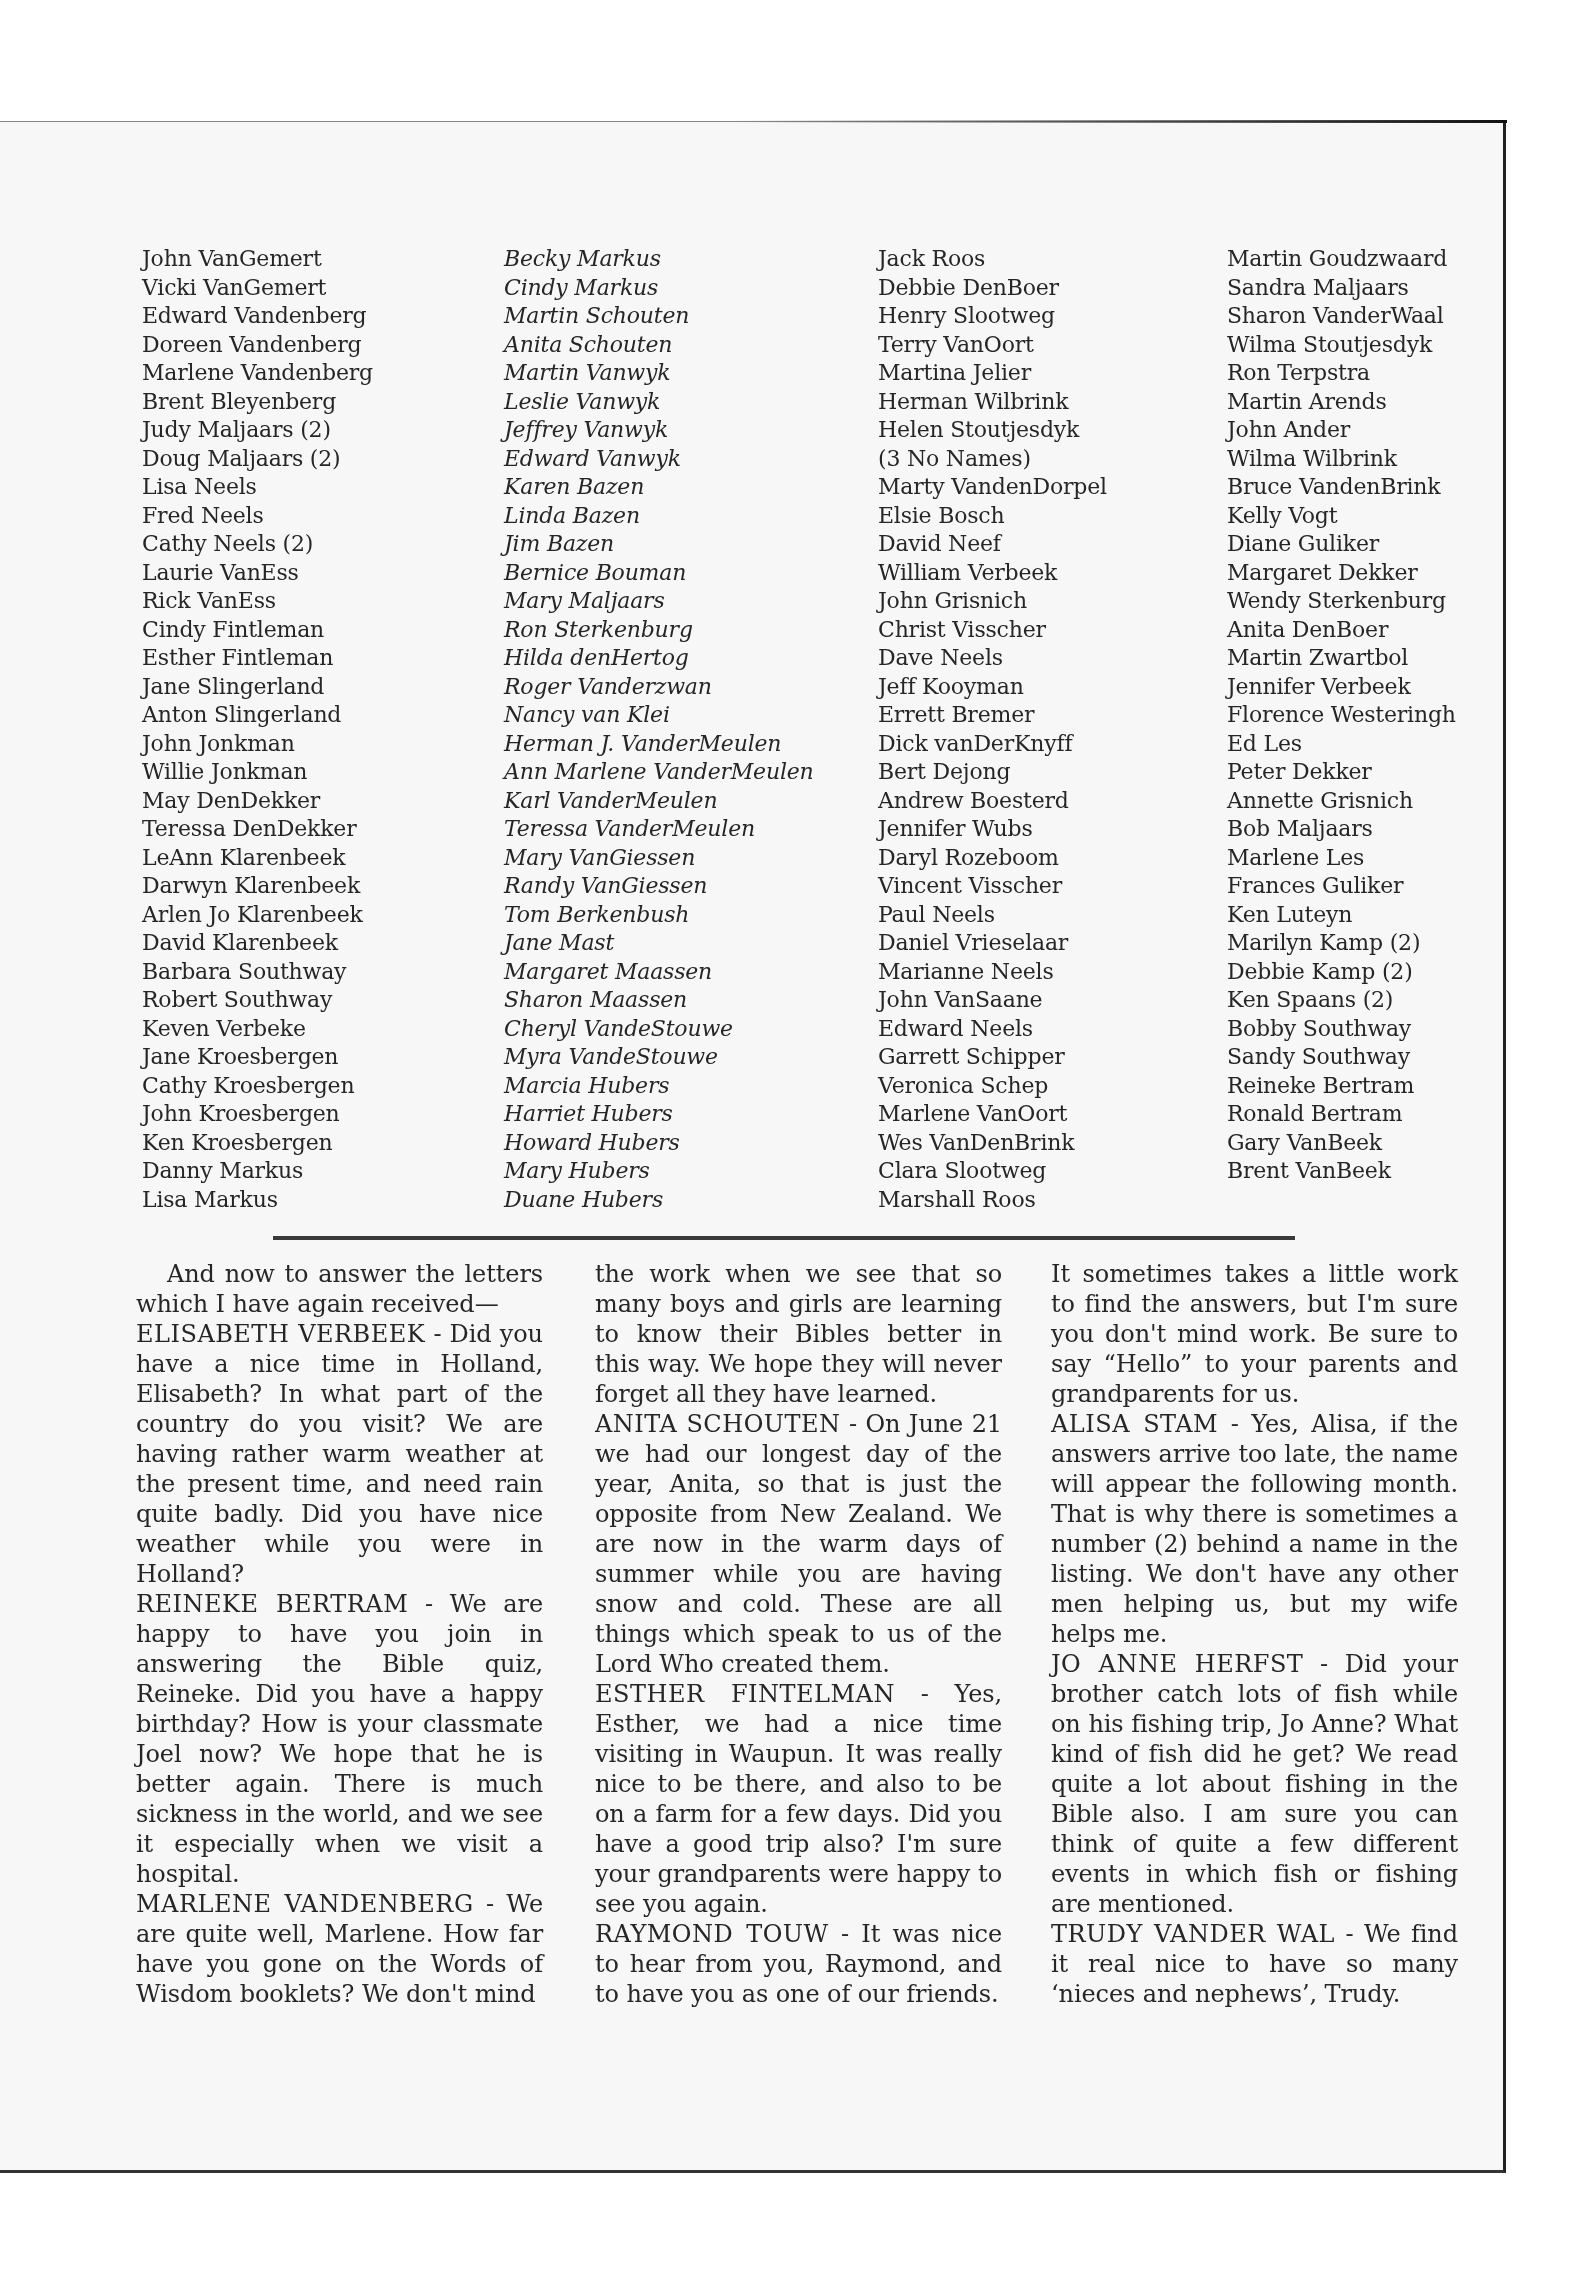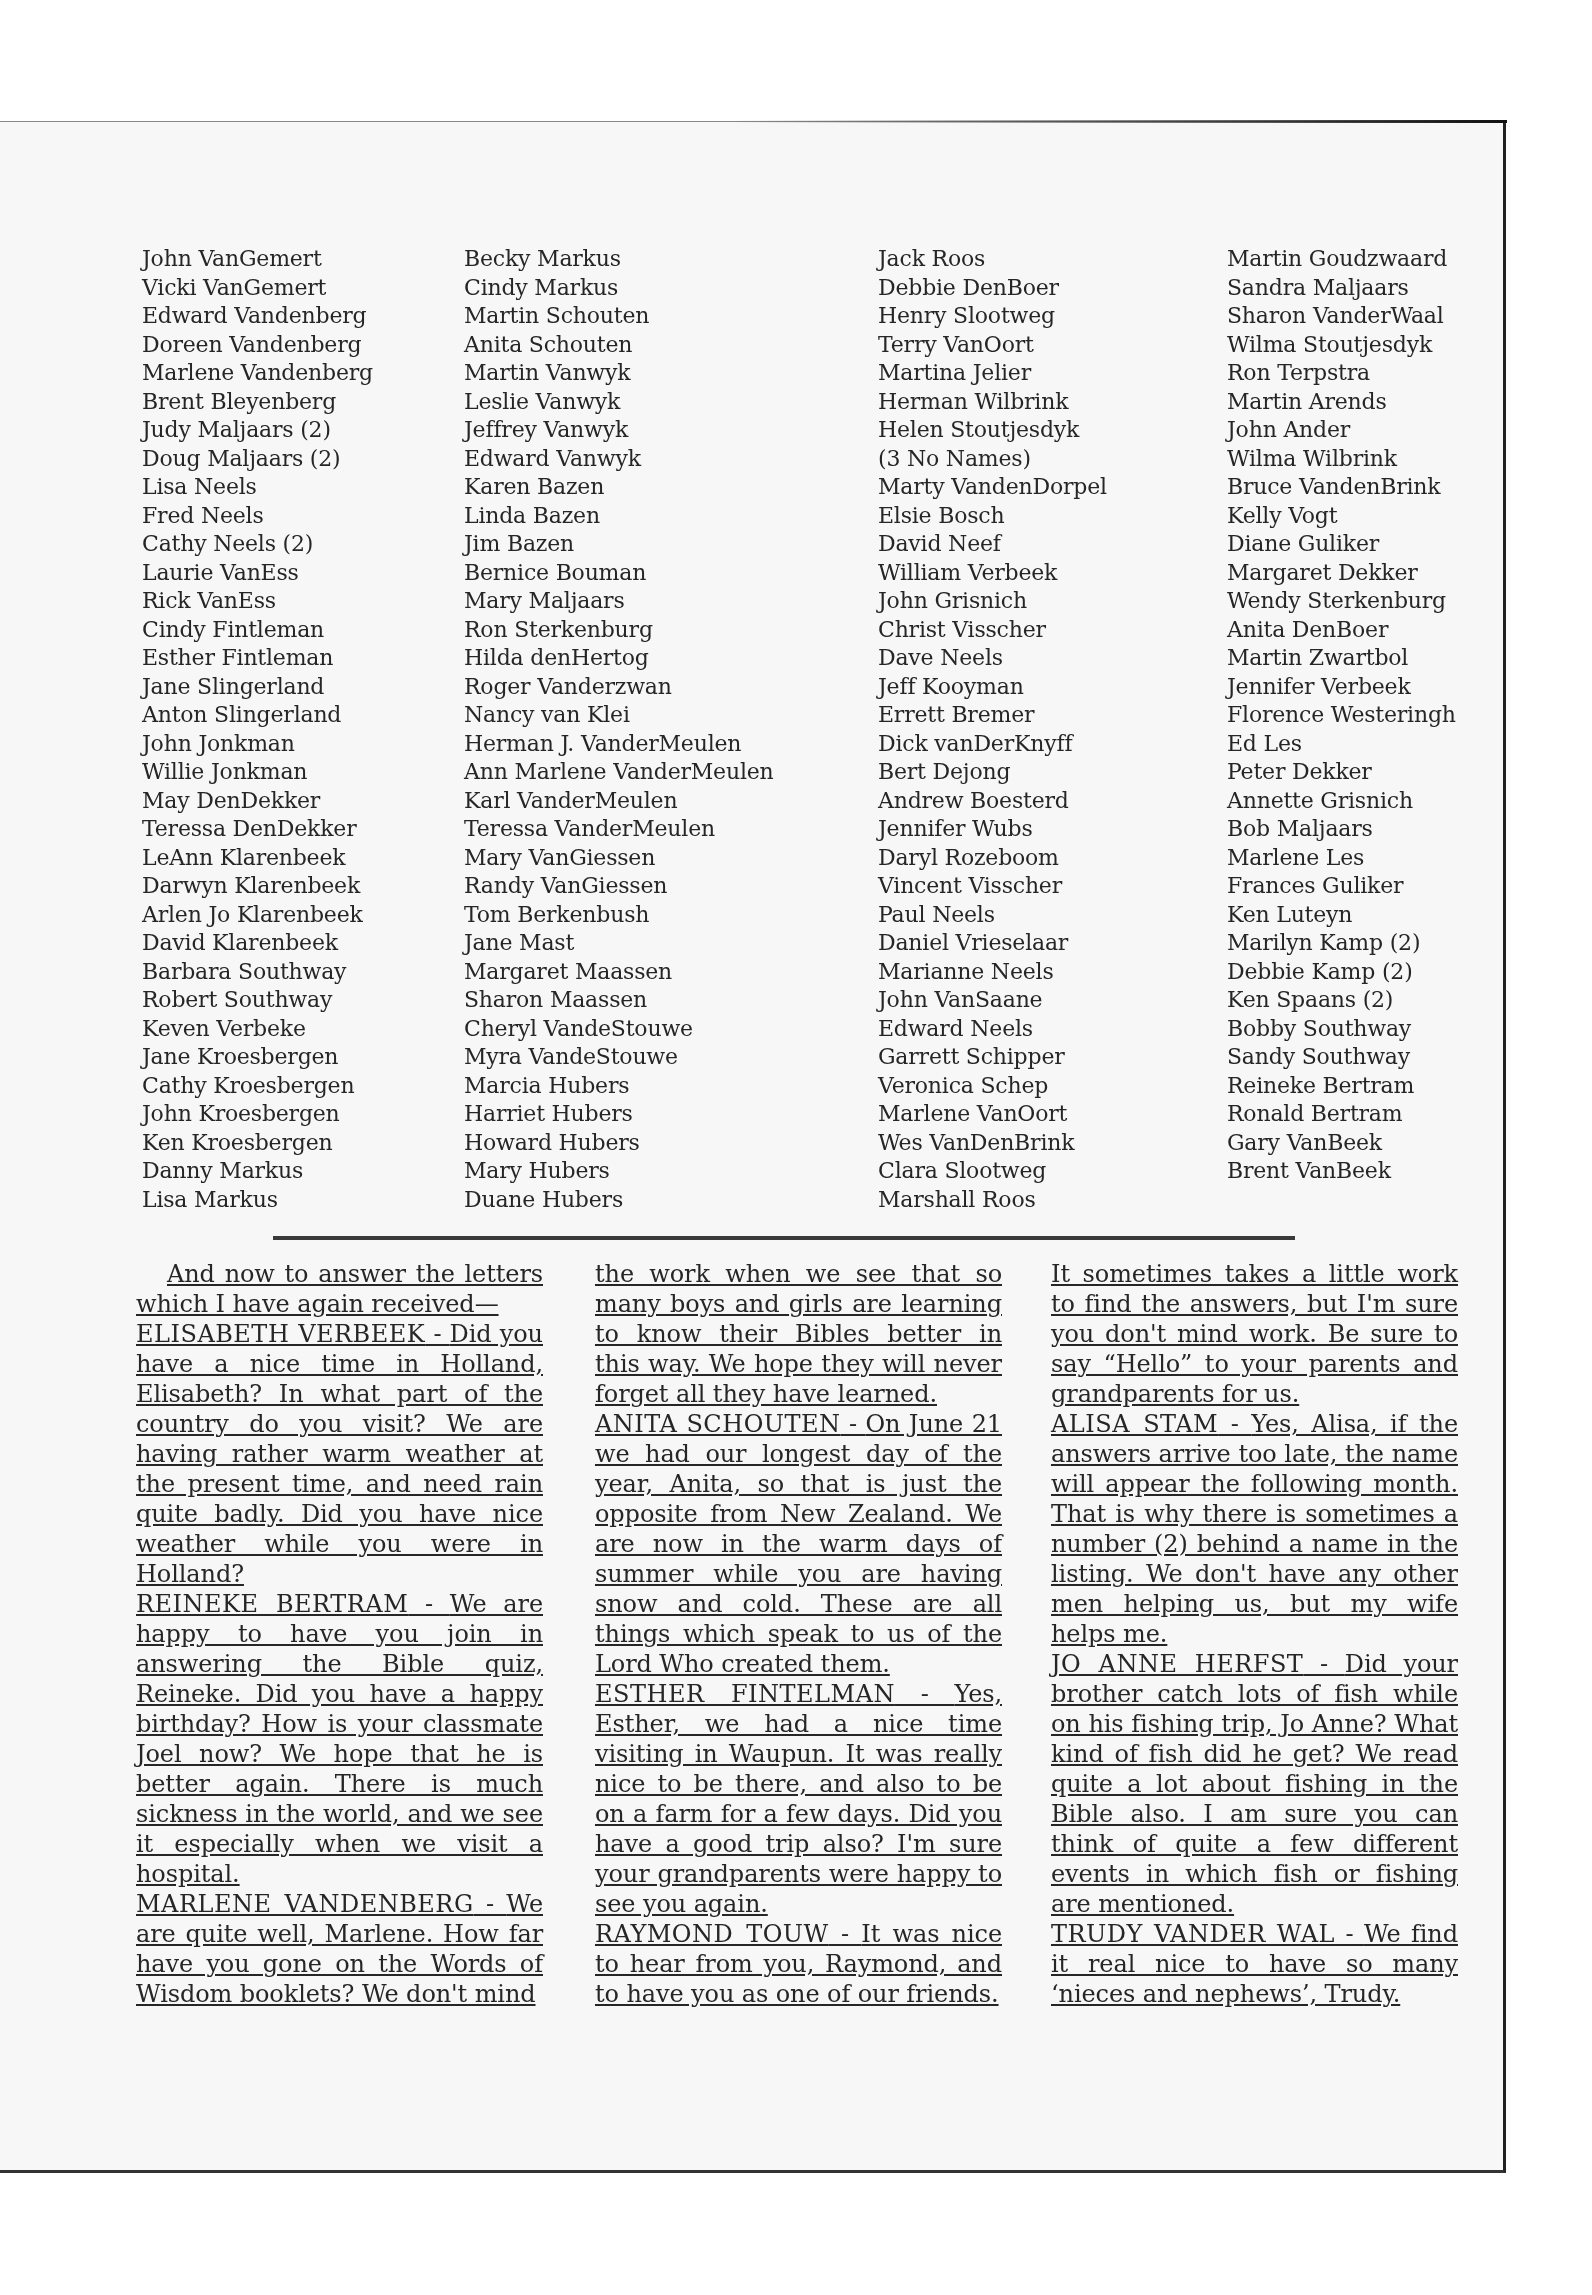--- a/index.html
+++ b/index.html
@@ -16,33 +16,33 @@
   .page::before { 
     content: ""; position: absolute; right: -3.5px; top: -1.7px; width: 777px; height: 2.6px;
     background: linear-gradient(to right, rgba(0,0,0,0), #111);
   }
   .names { position: absolute; top: 123px; left: 0; width: 100%; }
   .name-col { position: absolute; top: 0; margin: 0; padding: 0; list-style: none; }
   .name-col li {
     font-size: 22px; line-height: 28.5px; height: 28.5px; white-space: nowrap;
     letter-spacing: -0.2px; color: #262626;
   }
-  .col1 { left: 142px; } .col2 { left: 464px; } .col3 { left: 878px; } .col4 { left: 1227px; }
+  .col1 { left: 142px; } .col2 { left: 504px; font-style: italic; } .col3 { left: 878px; } .col4 { left: 1227px; }
 
   .divider {
     position: absolute; left: 273px; top: 1114px; width: 1022px; height: 3.5px;
     background: #3a3a3a;
   }
   .letters { position: absolute; top: 1137px; left: 0; width: 100%; }
   .text-col {
     position: absolute; top: 0; width: 407px;
     font-size: 24px; line-height: 30px; text-align: justify;
     color: #262626; letter-spacing: -0.1px;
   }
-  .text-col p { margin: 0; text-decoration: underline; }
+  .text-col p { margin: 0; }
   .text-col .indent { text-indent: 31px; }
   .tcol1 { left: 136px; } .tcol2 { left: 595px; } .tcol3 { left: 1051px; }
   .rname { letter-spacing: 0.5px; }
   .page-number {
     position: absolute; left: 0; width: 100%; top: 1926px; text-align: center;
     font-size: 24px; color: #333; padding-left: 21px; box-sizing: border-box;
   }
 </style>
 </head>
 <body>

